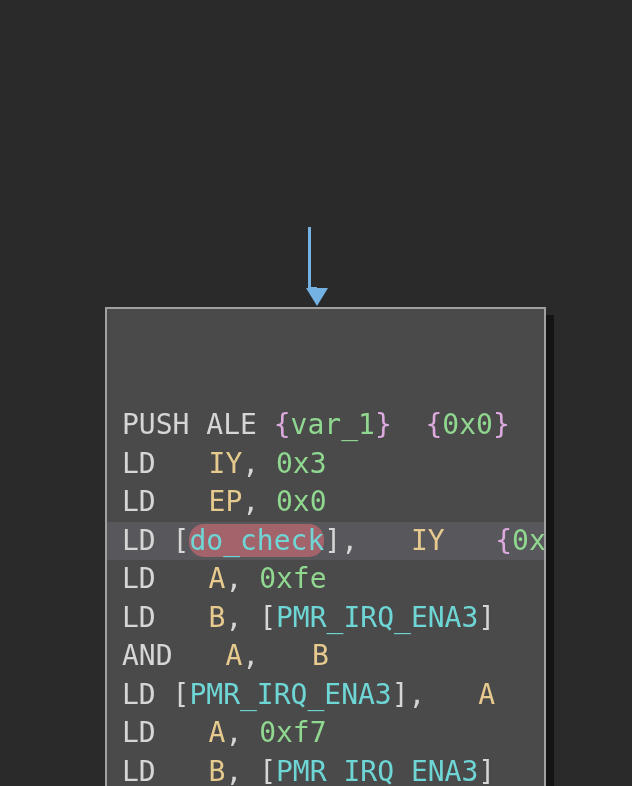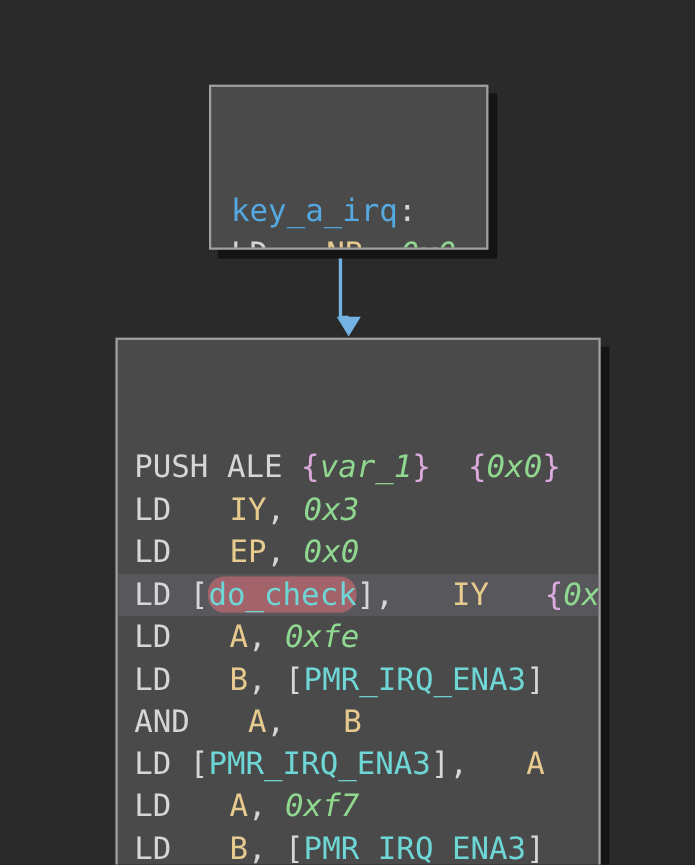--- a/index.html
+++ b/index.html
@@ -32,36 +32,33 @@
   .node-entry  { left:190px; top:77px;  width:254px; height:150px; padding:17px 18px 0 18px; }
   .node-target { left:105px; top:307px; width:441px; height:512px; padding:20px 15px 0 15px; }
   .asm-line { height:38.5px; }
   .asm-line.highlighted {
     background:var(--line_highlight,#58585c);
     margin:0 -15px; padding:0 15px;
   }
   .tok-plain    { color:var(--text_plain,#d6d6d6); }
   .tok-label    { color:var(--text_label,#55a8e0); }
   .tok-register { color:var(--text_register,#e6ca8e);margin-left:36px; }
-  .tok-number   { color:var(--text_number,#90d890);font-style:italic; }
+  .tok-number   { color:var(--text_number,#90d890); }
   .tok-dataref  { color:var(--text_dataref,#6fd6d6); }
   .tok-brace    { color:var(--text_brace,#dcaade); }
   .tok-marked   { background:var(--token_highlight,#a3636b);border-radius:15px; }
 </style>
 </head>
 <body>
 
 <div class="canvas">
 
   <svg class="edge-layer" width="632" height="786" viewBox="0 0 632 786">
     <polyline class="edge-line" points="309.5,227 309.5,288.5 317,288.5" stroke="#73b2e2"></polyline>
     <polygon points="306,288 328,288 317,306" fill="#73b2e2"></polygon>
   </svg>
 
-  <div class="node node-entry">
-    <div class="node-body"><div class="asm-line"><span class="tok-label">key_a_irq</span><span class="tok-plain">:</span></div><div class="asm-line"><span class="tok-plain">LD </span><span class="tok-register">NB</span><span class="tok-plain">, </span><span class="tok-number">0x0</span></div></div>
-  </div>
 
   <div class="node node-target">
     <div class="node-body"><div class="asm-line"><span class="tok-plain">PUSH ALE </span><span class="tok-brace">{</span><span class="tok-number">var_1</span><span class="tok-brace">}</span><span class="tok-plain">  </span><span class="tok-brace">{</span><span class="tok-number">0x0</span><span class="tok-brace">}</span></div><div class="asm-line"><span class="tok-plain">LD </span><span class="tok-register">IY</span><span class="tok-plain">, </span><span class="tok-number">0x3</span></div><div class="asm-line"><span class="tok-plain">LD </span><span class="tok-register">EP</span><span class="tok-plain">, </span><span class="tok-number">0x0</span></div><div class="asm-line highlighted"><span class="tok-plain">LD [</span><span class="tok-dataref tok-marked">do_check</span><span class="tok-plain">], </span><span class="tok-register">IY</span><span class="tok-plain">   </span><span class="tok-brace">{</span><span class="tok-number">0x3</span><span class="tok-brace">}</span></div><div class="asm-line"><span class="tok-plain">LD </span><span class="tok-register">A</span><span class="tok-plain">, </span><span class="tok-number">0xfe</span></div><div class="asm-line"><span class="tok-plain">LD </span><span class="tok-register">B</span><span class="tok-plain">, [</span><span class="tok-dataref">PMR_IRQ_ENA3</span><span class="tok-plain">]</span></div><div class="asm-line"><span class="tok-plain">AND </span><span class="tok-register">A</span><span class="tok-plain">, </span><span class="tok-register">B</span></div><div class="asm-line"><span class="tok-plain">LD [</span><span class="tok-dataref">PMR_IRQ_ENA3</span><span class="tok-plain">], </span><span class="tok-register">A</span></div><div class="asm-line"><span class="tok-plain">LD </span><span class="tok-register">A</span><span class="tok-plain">, </span><span class="tok-number">0xf7</span></div><div class="asm-line"><span class="tok-plain">LD </span><span class="tok-register">B</span><span class="tok-plain">, [</span><span class="tok-dataref">PMR_IRQ_ENA3</span><span class="tok-plain">]</span></div></div>
   </div>
 
 </div>
 
 </body></html>

